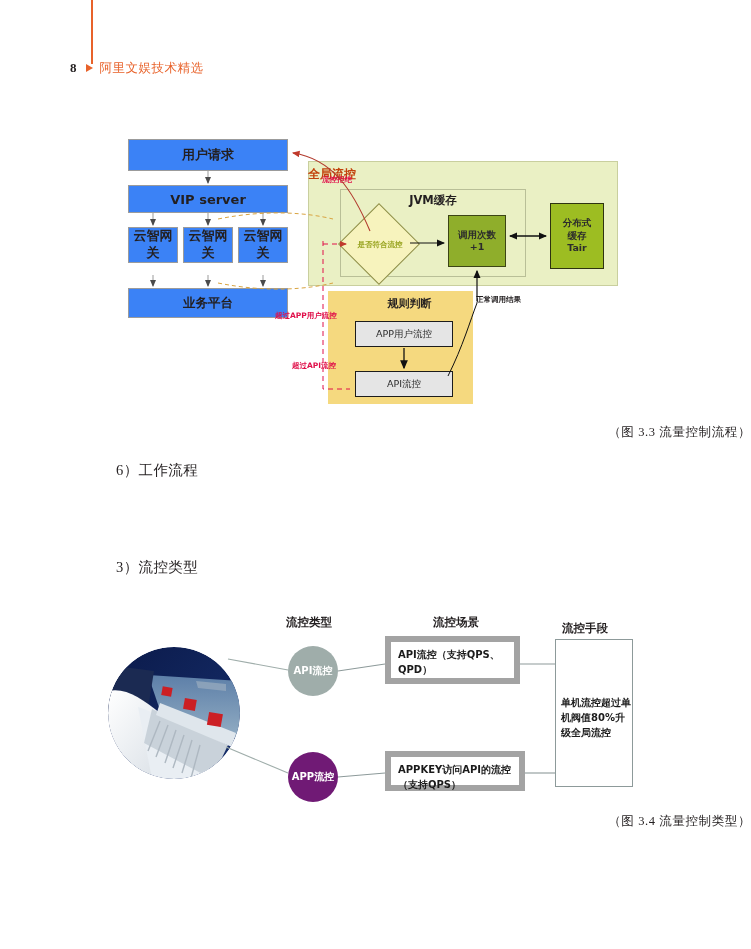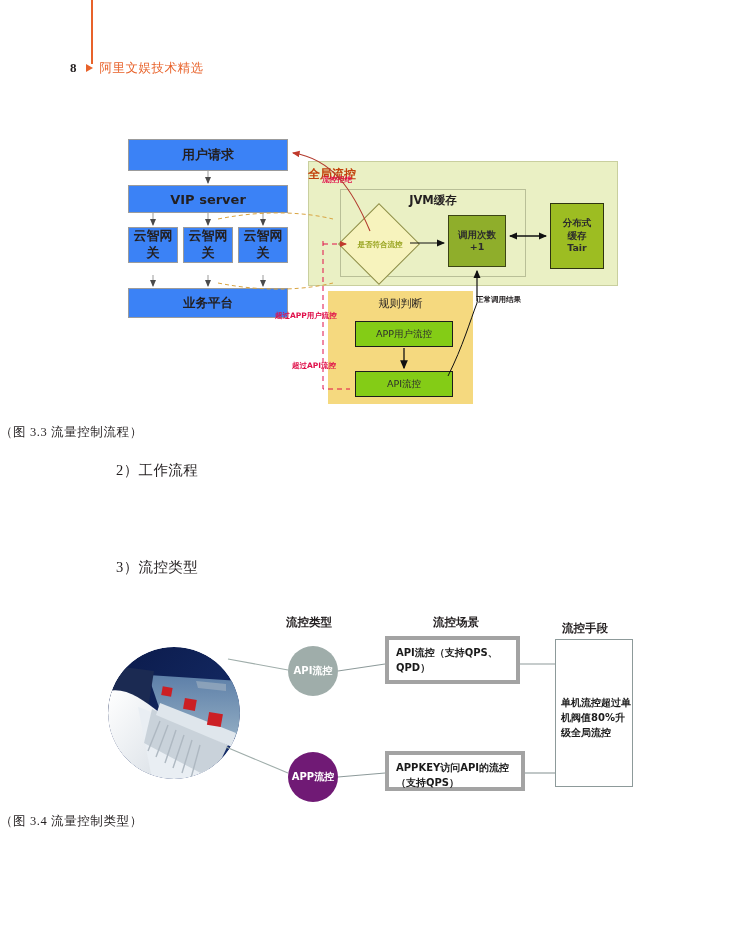--- a/index.html
+++ b/index.html
@@ -68,21 +68,21 @@
     font-family: "Liberation Serif", "DejaVu Serif", serif;
     font-size: 14.5px;
     color: #231f20;
     letter-spacing: .4px;
     white-space: nowrap;
   }
   .caption {
     position: absolute;
     width: 751px;
     left: 0;
-    text-align: left;
+    text-align: right;
     font-family: "Liberation Serif", "DejaVu Serif", serif;
     font-size: 12.5px;
     color: #231f20;
     letter-spacing: .6px;
   }
 
   
   .fig33 {
     position: absolute;
     left: 118px;
@@ -207,28 +207,29 @@
     box-sizing: border-box;
   }
   .fig33 .rule-title {
     position: absolute;
     left: 210px;
     top: 165px;
     width: 145px;
     text-align: center;
     font-family: "DejaVu Sans", sans-serif;
     font-size: 11px;
-    font-weight: normal;
-    color: #231f20;
+    font-weight: bold;
+    color: #231f20;
+    padding-left: 9px;
   }
   .fig33 .rule-sub {
     position: absolute;
     width: 98px;
     height: 26px;
-    background: #84cc16;
+    background: #e5e5e5;
     border: 1px solid #1c1c1c;
     box-sizing: border-box;
     display: flex;
     align-items: center;
     justify-content: center;
     font-family: "DejaVu Sans", sans-serif;
     font-size: 9.5px;
     color: #2c2c2c;
   }
   .fig33 .rule-sub.a { left: 237px; top: 190px; }
@@ -308,21 +309,21 @@
     justify-content: center;
     font-family: "DejaVu Sans", sans-serif;
     font-size: 10px;
     font-weight: bold;
     color: #ffffff;
   }
   .fig34 .node-api { left: 188px; top: 39px; width: 50px; height: 50px; background: #9fadaa; }
   .fig34 .node-app { left: 188px; top: 145px; width: 50px; height: 50px; background: #701a75; }
   .fig34 .scene-box {
     position: absolute;
-    border: 4px solid #a3a3a3;
+    border: 6px solid #a3a3a3;
     background: #ffffff;
     box-sizing: border-box;
     font-family: "DejaVu Sans", sans-serif;
     font-size: 10px;
     font-weight: bold;
     color: #1b1b1b;
     line-height: 1.45;
     padding: 6px 7px 0 7px;
   }
   .fig34 .scene-api { left: 285px; top: 29px; width: 135px; height: 48px; }
@@ -439,21 +440,21 @@
 
       <path d="M330,245 C345,215 352,190 359,172" stroke="#111" stroke-width="1" fill="none"></path>
       <line x1="359" y1="170" x2="359" y2="140" stroke="#111" stroke-width="1.2" marker-end="url(#ahk)"></line>
 
       <line x1="286" y1="217" x2="286" y2="237" stroke="#111" stroke-width="1.3" marker-end="url(#ahk)"></line>
     </svg>
   </div>
 
   <div class="caption" style="top:424px;">（图 3.3 流量控制流程）</div>
 
-  <div class="para" style="left:116px; top:461px;">2）工作流程</div>
+  <div class="para" style="left:116px; top:461px;">6）工作流程</div>
   <div class="para" style="left:116px; top:558px;">3）流控类型</div>
 
   <div class="fig34">
 
     <div class="col-head" style="left:186px; top:8px;">流控类型</div>
     <div class="col-head" style="left:333px; top:8px;">流控场景</div>
     <div class="col-head" style="left:462px; top:14px;">流控手段</div>
 
     <div class="photo-circle">
       <svg width="132" height="132" viewBox="0 0 132 132">

